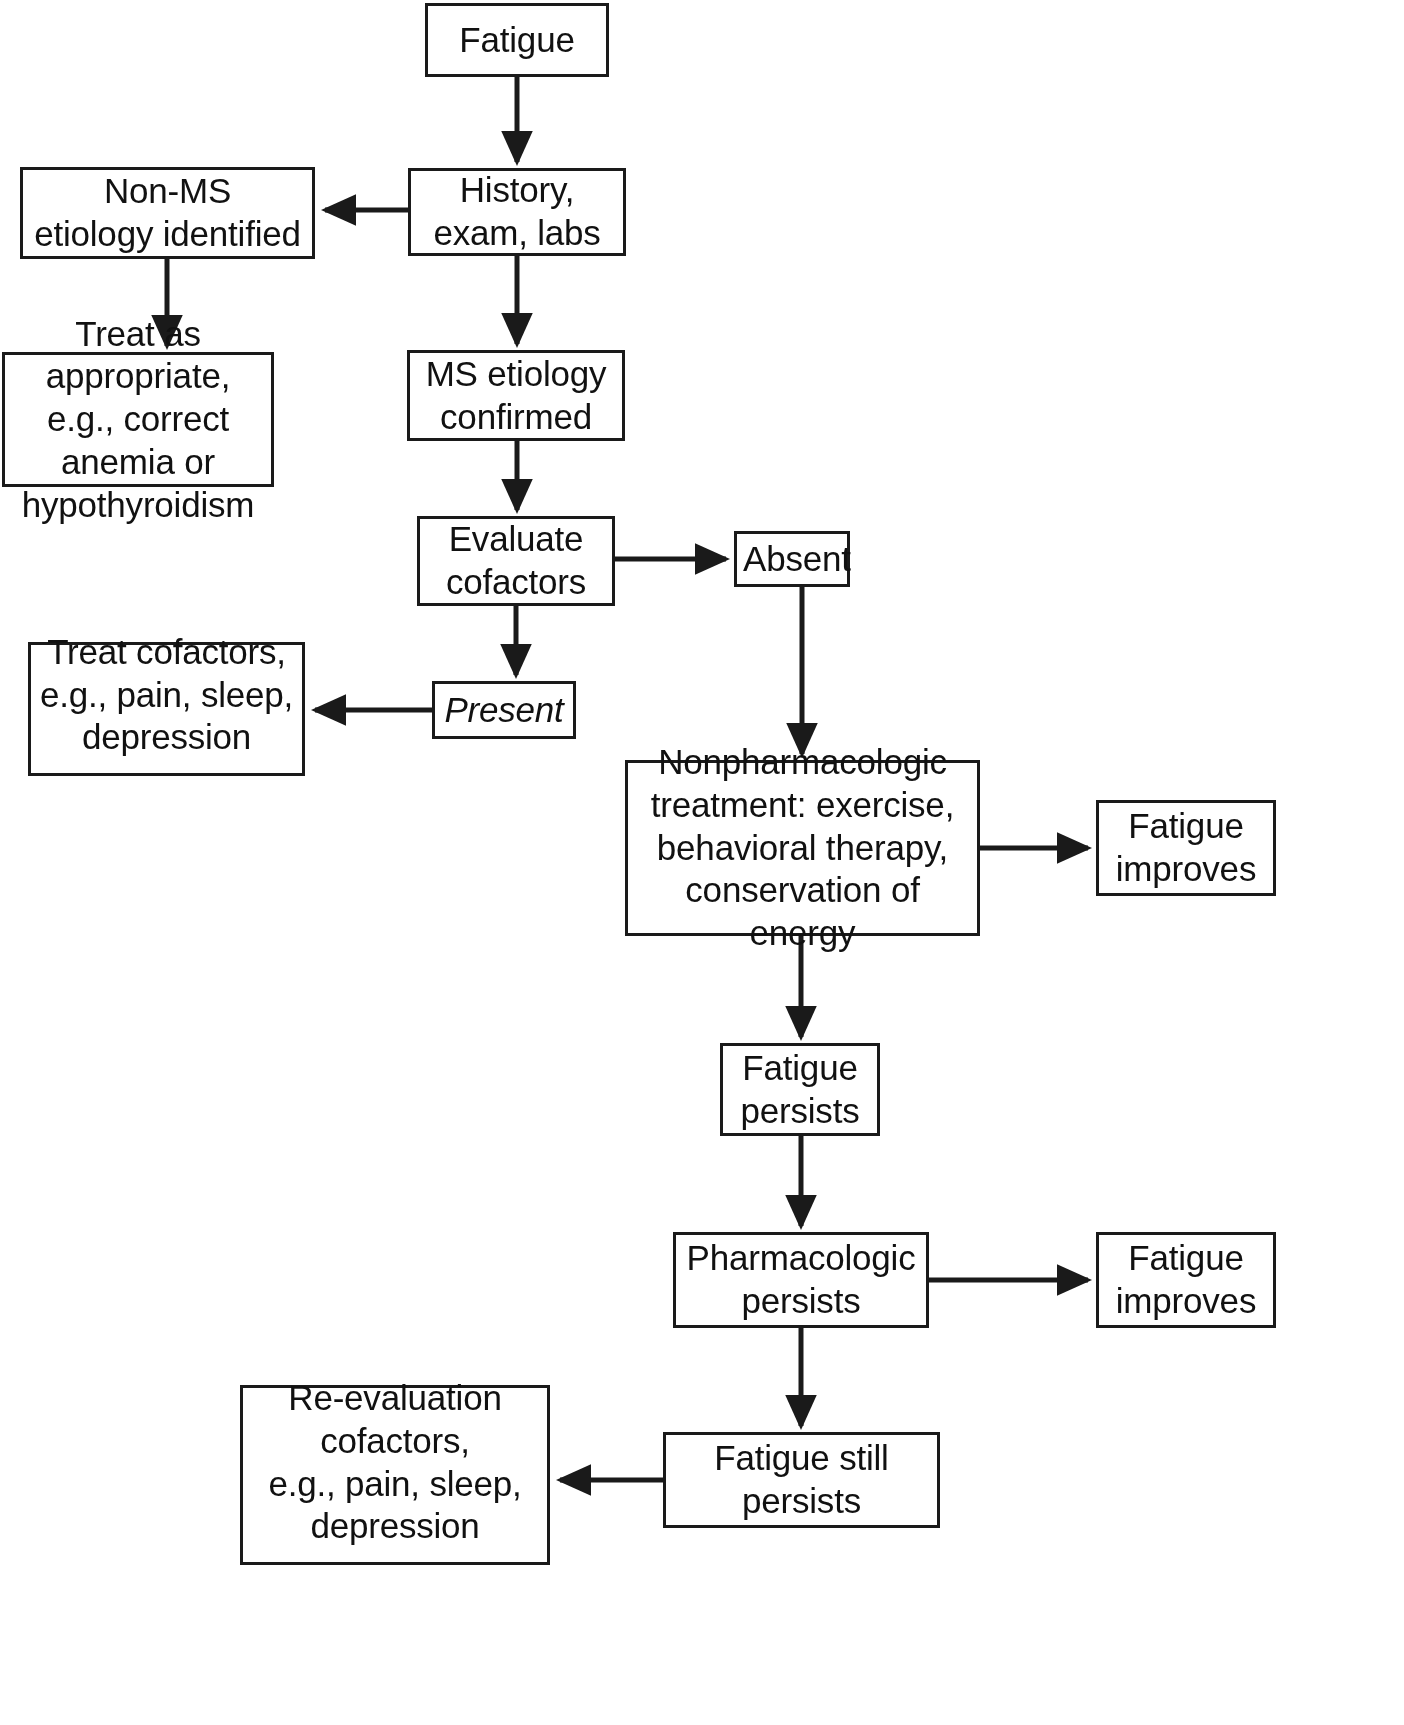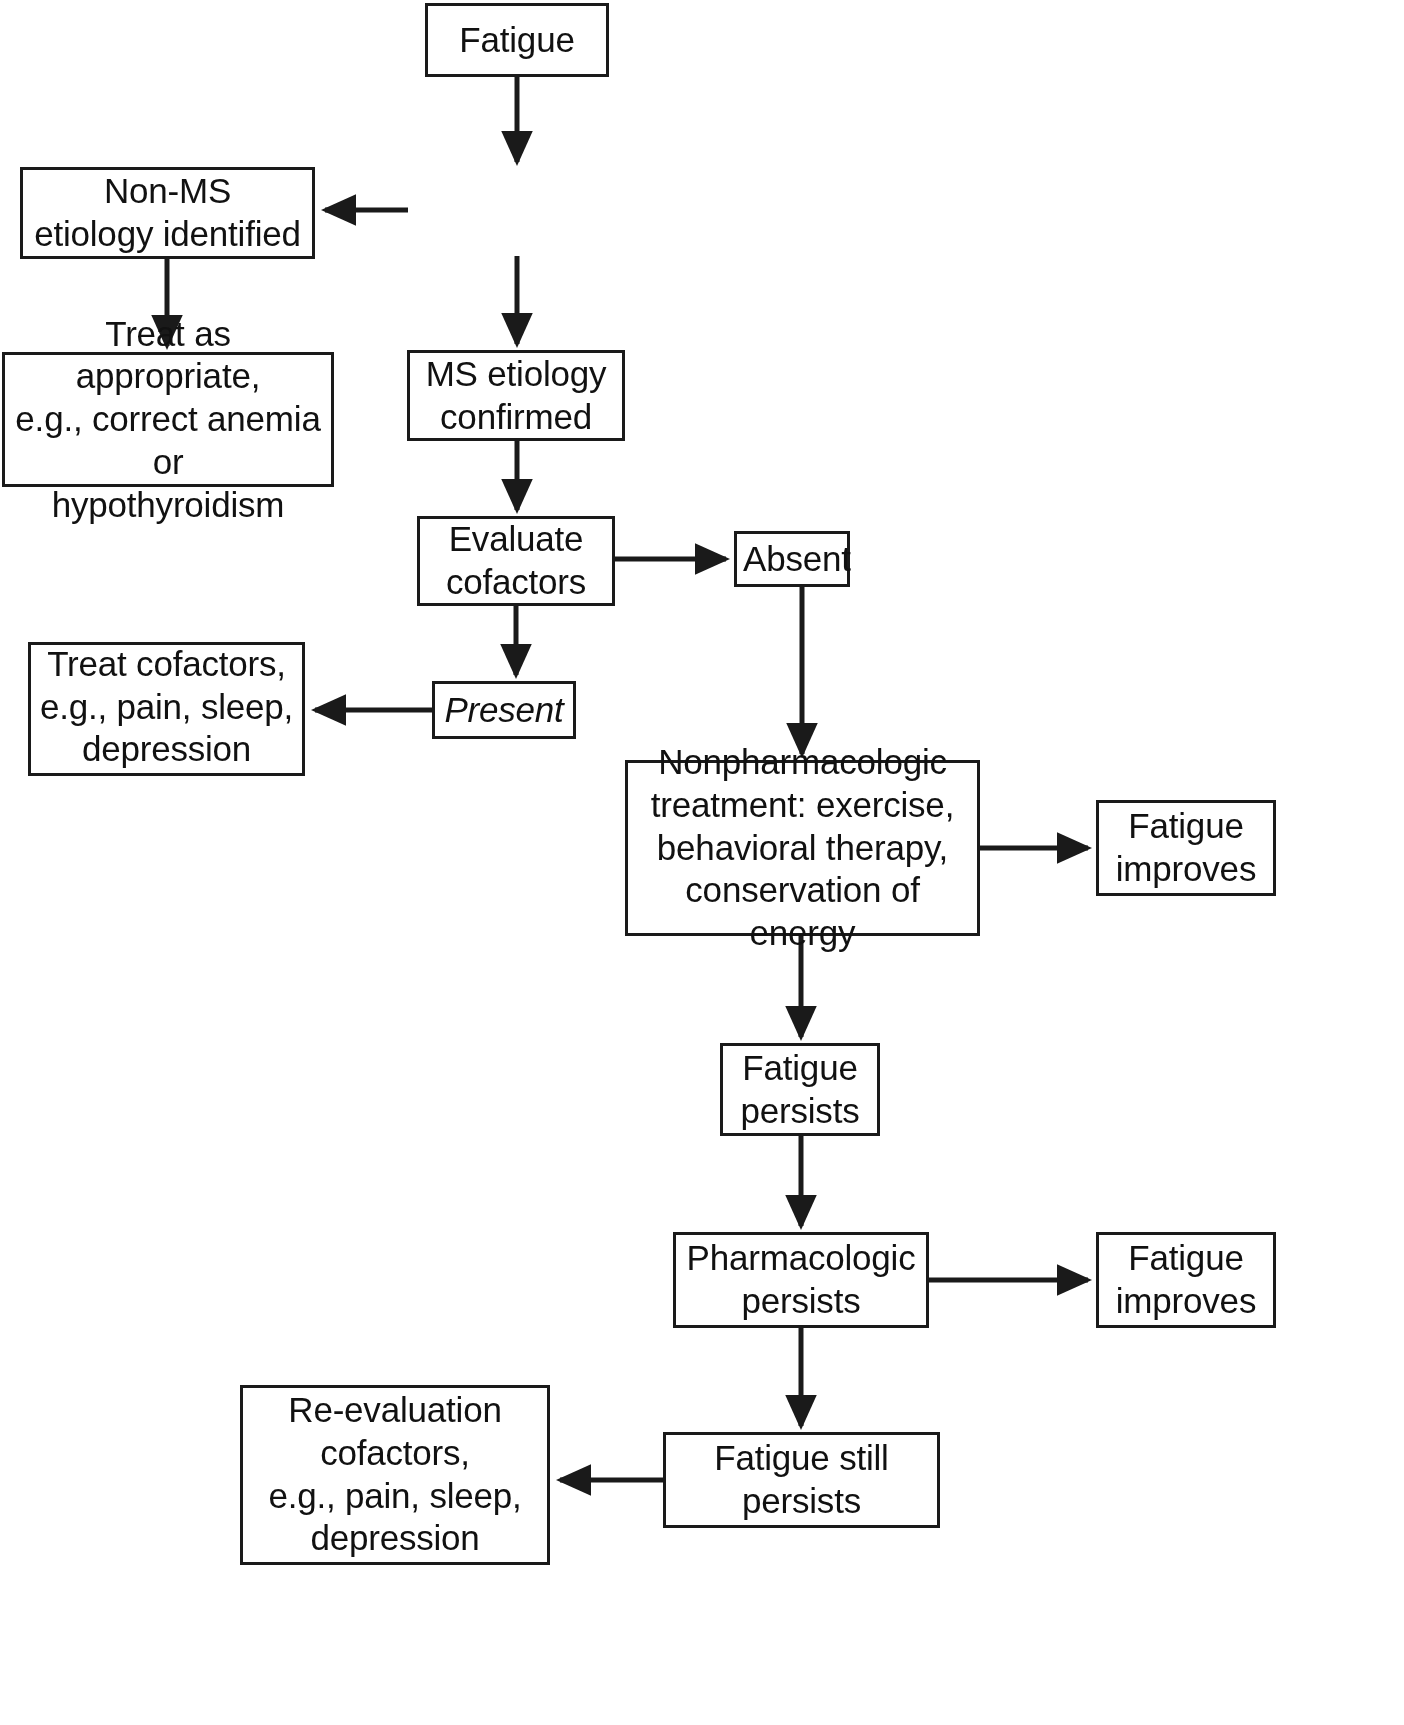--- a/index.html
+++ b/index.html
@@ -30,21 +30,21 @@
     box-sizing: border-box;
     background: #ffffff;
     border: 3px solid #1a1a1a;
     display: flex;
     align-items: center;
     justify-content: center;
     text-align: center;
     color: #111111;
     font-size: 35px;
     line-height: 1.22;
-    padding: 2px 6px;
+    padding: 14px 6px;
     white-space: pre-line;
     letter-spacing: -0.2px;
   }
   .node-text {
     display: block;
     width: 100%;
     white-space: pre-line;
   }
 </style>
 </head>
@@ -87,27 +87,31 @@
 
     <line x1="801" y1="1328" x2="801" y2="1426" stroke="#1a1a1a" stroke-width="5" marker-end="url(#arrowhead)"></line>
 
     <line x1="663" y1="1480" x2="560" y2="1480" stroke="#1a1a1a" stroke-width="5" marker-end="url(#arrowhead)"></line>
   </svg>
 
   <div class="node" style="left:425px; top:3px; width:184px; height:74px;">
     <span class="node-text">Fatigue</span>
   </div>
 
+  <div class="node" style="left:408px; top:168px; width:218px; height:88px;">
+    <span class="node-text">History,
+exam, labs</span>
+  </div>
 
   <div class="node" style="left:20px; top:167px; width:295px; height:92px;">
     <span class="node-text">Non-MS
 etiology identified</span>
   </div>
 
-  <div class="node" style="left:2px; top:352px; width:332px; height:135px;">
+  <div class="node" style="left:2px; top:352px; width:272px; height:135px;">
     <span class="node-text">Treat as appropriate,
 e.g., correct anemia or
 hypothyroidism</span>
   </div>
 
   <div class="node" style="left:407px; top:350px; width:218px; height:91px;">
     <span class="node-text">MS etiology
 confirmed</span>
   </div>
 

